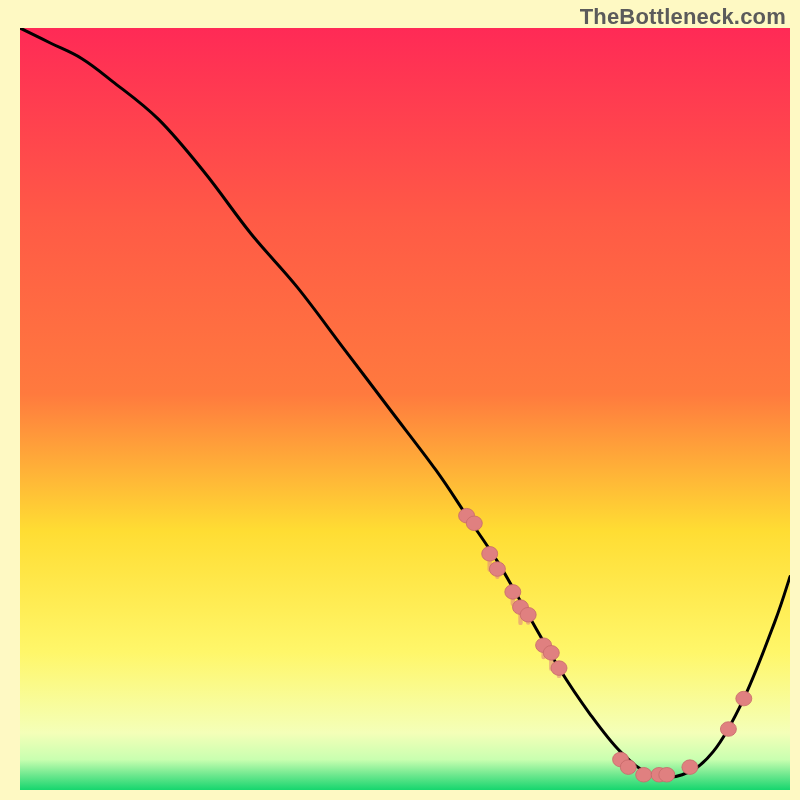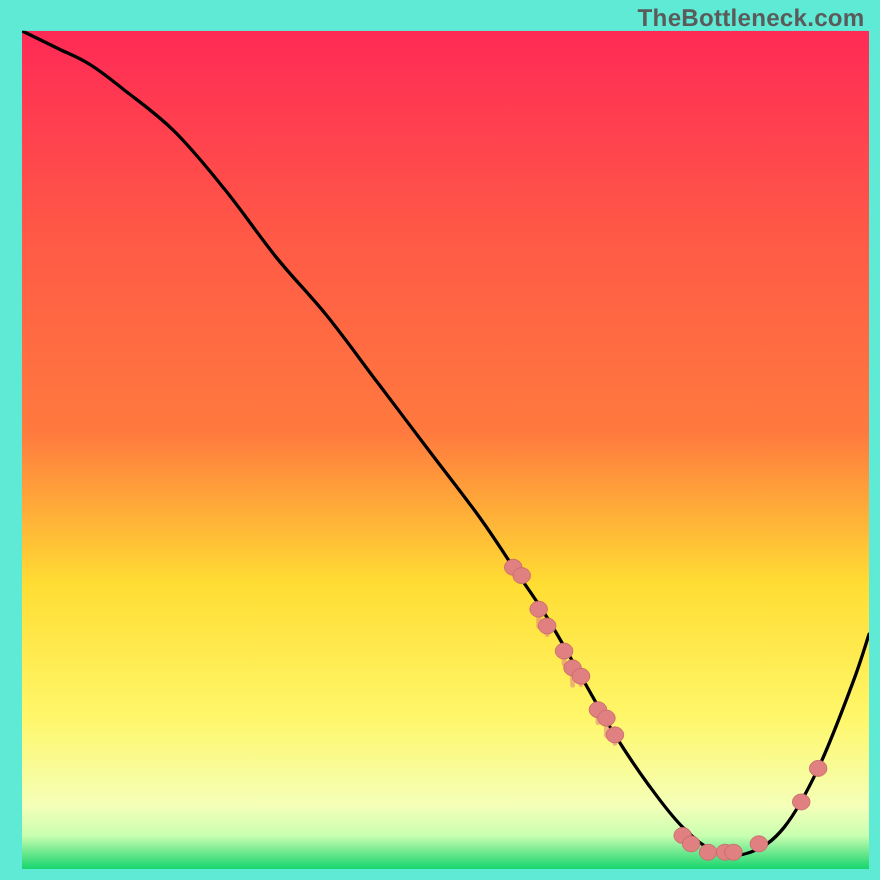--- a/index.html
+++ b/index.html
@@ -7,21 +7,21 @@
     padding: 0;
     width: 800px;
     height: 800px;
     background: #000;
     overflow: hidden;
   }
   .container {
     position: relative;
     width: 800px;
     height: 800px;
-    background: #5eead4;
+    background: #fef9c3;
   }
   .watermark {
     position: absolute;
     top: 4px;
     right: 14px;
     font-family: Arial, Helvetica, sans-serif;
     font-size: 22px;
     font-weight: 600;
     color: #5b5b5b;
     letter-spacing: 0.2px;

